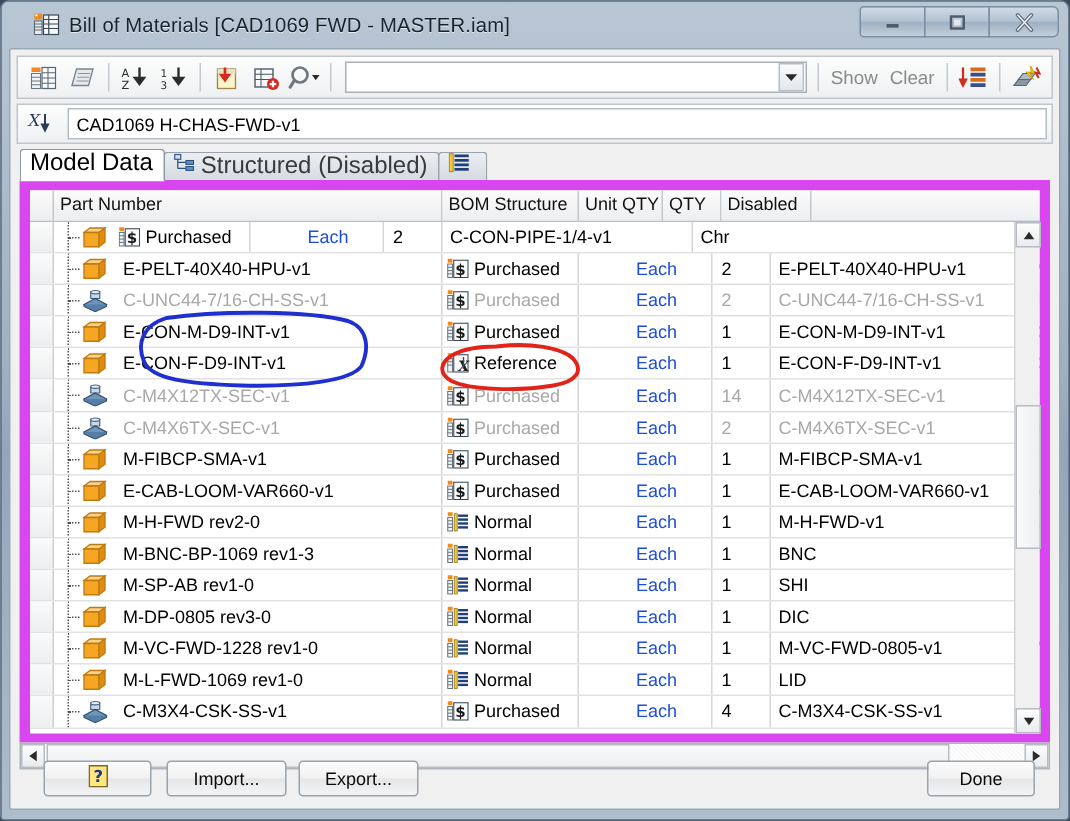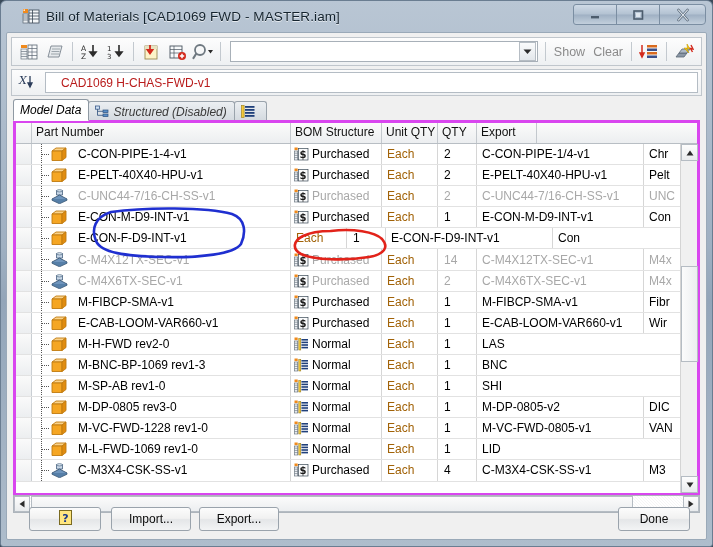--- a/index.html
+++ b/index.html
@@ -90,51 +90,51 @@
     background: linear-gradient(to bottom, #fdfdfd 0%, #eef0f2 100%);
     border: 1px solid #c0c6cc;
     display: flex; align-items: center; padding: 0 3px;
   }
   #path-icon-btn {
     width: 26px; height: 23px; display: flex; align-items: center; justify-content: center;
   }
   #path-field {
     flex: 1; height: 21px; margin-left: 4px;
     background: #fff; border: 1px solid #b4bcc4;
-    display: flex; align-items: center; padding-left: 15px;
-    font-size: 12px; color: #b91c1c;
+    display: flex; align-items: center; padding-left: 5px;
+    font-size: 12px; color: #000000;
   }
 
   
   #tabs {
     position: absolute; left: 6px; top: 66px; height: 22px;
     display: flex; align-items: flex-end;
   }
   .tab {
-    height: 20px; display: flex; align-items: center;
-    padding: 0 7px 0 6px; font-size: 12px;
+    height: 20px; display: flex; align-items: flex-start;
+    padding: 0 7px 0 6px; font-size: 16px;
     border: 1px solid #9aa3ac; border-bottom: none;
     border-radius: 3px 3px 0 0;
-    margin-right: -1px; position: relative; font-style: italic;
+    margin-right: -1px; position: relative;
   }
   .tab.active {
     background: #ffffff; color: #000; height: 22px; z-index: 5;
     border-color: #8f99a3; border-bottom: 1px solid #fff;
   }
   .tab.inactive {
     background: linear-gradient(to bottom, #eceff2, #d3d9df);
     color: #3b3b3b;
   }
   .tab-ico { width: 14px; height: 13px; margin-right: 4px; flex: none; position: relative; }
 
   
   #gridpanel {
     position: absolute; left: 6px; top: 87px; right: 6px; bottom: 43px;
     background: #fff;
-    border: 3px solid #d946ef;
+    border: 7px solid #d946ef;
   }
 
   #gridhead {
     position: absolute; left: 0; top: 0; right: 0; height: 21px;
     background: linear-gradient(to bottom, #fbfbfb 0%, #eceef0 100%);
     border-bottom: 1px solid #b8bec4;
     display: flex;
   }
   .hcell {
     font-size: 12px; color: #111; padding: 2px 0 0 4px;
@@ -155,21 +155,21 @@
   .row.dim .pn, .row.dim .bs-label, .row.dim .sn, .row.dim .ds, .row.dim .qt { color: #a8a8a8; }
   .cell { height: 100%; display: flex; align-items: center; overflow: hidden; white-space: nowrap; }
   .c-sel { width: 16px; flex: none; background: linear-gradient(to bottom,#fafafa,#eceef0); border-right: 1px solid #c9ced3; }
   .c-tree { width: 40px; flex: none; position: relative; }
   .c-pn { width: 219px; flex: none; border-right: 1px solid #d6d6d6; padding-left: 6px; }
   .c-bs { width: 91px; flex: none; border-right: 1px solid #d6d6d6; padding-left: 3px; }
   .c-uq { width: 56px; flex: none; border-right: 1px solid #d6d6d6; padding-left: 5px; }
   .c-qt { width: 39px; flex: none; border-right: 1px solid #d6d6d6; padding-left: 6px; }
   .c-sn { width: 167px; flex: none; border-right: 1px solid #d6d6d6; padding-left: 5px; }
   .c-ds { width: 60px; flex: none; padding-left: 5px; }
-  .uq { color: #a16207; }
+  .uq { color: #1d4ed8; margin-left: 33px; }
 
   .treeline {
     position: absolute; left: 9px; top: -1px; width: 0;
     height: 22px; border-left: 1px dotted #555;
   }
   .treestub {
     position: absolute; left: 9px; top: 10px; width: 8px; height: 0;
     border-top: 1px dotted #555;
   }
 
@@ -413,36 +413,35 @@
       </div>
     </div>
 
     <div id="gridpanel">
       <div id="gridhead">
         <div class="hcell" style="width:16px;padding-left:0"></div>
         <div class="hcell" style="width:259px">Part Number</div>
         <div class="hcell" style="width:91px">BOM Structure</div>
         <div class="hcell" style="width:56px">Unit QTY</div>
         <div class="hcell" style="width:39px">QTY</div>
-        <div class="hcell" style="width:60px">Export</div>
+        <div class="hcell" style="width:60px">Disabled</div>
       </div>
 
       <div id="gridbody">
           <div class="row">
             <div class="cell c-sel"></div>
             <div class="cell c-tree">
               <span class="treeline"></span>
               <span class="treestub"></span>
               <span class="ico-part"><svg width="16" height="15" viewBox="0 0 16 15">
                   <path d="M1 4 L5 1 L15 1 L11 4 Z" fill="#fbd38a" stroke="#c07a10" stroke-width="0.9"></path>
                   <path d="M1 4 L11 4 L11 13.5 L1 13.5 Z" fill="#f5a623" stroke="#c07a10" stroke-width="0.9"></path>
                   <path d="M11 4 L15 1 L15 10.5 L11 13.5 Z" fill="#e08c10" stroke="#c07a10" stroke-width="0.9"></path>
                 </svg></span>
             </div>
-            <div class="cell c-pn pn">C-CON-PIPE-1-4-v1</div>
             <div class="cell c-bs">
               <span class="bs-ico"><svg width="15" height="14" viewBox="0 0 15 14">
                   <rect x="0.5" y="0.5" width="3.2" height="2.6" fill="#f08a1c"></rect>
                   <rect x="0.5" y="4" width="3.2" height="9" fill="#f0f3f6" stroke="#5a6672" stroke-width="0.6"></rect>
                   <line x1="0.5" y1="6.2" x2="3.7" y2="6.2" stroke="#5a6672" stroke-width="0.6"></line>
                   <line x1="0.5" y1="8.4" x2="3.7" y2="8.4" stroke="#5a6672" stroke-width="0.6"></line>
                   <line x1="0.5" y1="10.6" x2="3.7" y2="10.6" stroke="#5a6672" stroke-width="0.6"></line>
                   <rect x="4.5" y="1.5" width="9.5" height="11.5" fill="#fafbfc" stroke="#3a4855" stroke-width="0.7"></rect>
                   <text x="9" y="11" font-size="10" font-weight="bold" text-anchor="middle" font-family="DejaVu Sans, sans-serif" fill="#1a1a1a">$</text>
                 </svg></span>
@@ -546,20 +545,32 @@
             <div class="cell c-tree">
               <span class="treeline"></span>
               <span class="treestub"></span>
               <span class="ico-part"><svg width="16" height="15" viewBox="0 0 16 15">
                   <path d="M1 4 L5 1 L15 1 L11 4 Z" fill="#fbd38a" stroke="#c07a10" stroke-width="0.9"></path>
                   <path d="M1 4 L11 4 L11 13.5 L1 13.5 Z" fill="#f5a623" stroke="#c07a10" stroke-width="0.9"></path>
                   <path d="M11 4 L15 1 L15 10.5 L11 13.5 Z" fill="#e08c10" stroke="#c07a10" stroke-width="0.9"></path>
                 </svg></span>
             </div>
             <div class="cell c-pn pn">E-CON-F-D9-INT-v1</div>
+            <div class="cell c-bs">
+              <span class="bs-ico"><svg width="15" height="14" viewBox="0 0 15 14">
+                  <rect x="0.5" y="0.5" width="3.2" height="2.6" fill="#f08a1c"></rect>
+                  <rect x="0.5" y="4" width="3.2" height="9" fill="#f0f3f6" stroke="#5a6672" stroke-width="0.6"></rect>
+                  <line x1="0.5" y1="6.2" x2="3.7" y2="6.2" stroke="#5a6672" stroke-width="0.6"></line>
+                  <line x1="0.5" y1="8.4" x2="3.7" y2="8.4" stroke="#5a6672" stroke-width="0.6"></line>
+                  <rect x="4.5" y="1.5" width="9.5" height="11.5" fill="#fafbfc" stroke="#3a4855" stroke-width="0.7"></rect>
+                  <text x="7.5" y="12" font-size="9.5" font-weight="bold" font-style="italic" font-family="DejaVu Serif, serif" fill="#1a1a1a">X</text>
+                  <line x1="11" y1="3" x2="11" y2="11" stroke="#3a4855" stroke-width="0.9"></line>
+                </svg></span>
+              <span class="bs-label">Reference</span>
+            </div>
             <div class="cell c-uq uq">Each</div>
             <div class="cell c-qt qt">1</div>
             <div class="cell c-sn sn">E-CON-F-D9-INT-v1</div>
             <div class="cell c-ds ds">Con</div>
           </div>
           <div class="row dim">
             <div class="cell c-sel"></div>
             <div class="cell c-tree">
               <span class="treeline"></span>
               <span class="treestub"></span>
@@ -698,20 +709,21 @@
                   <rect x="4.8" y="1.5" width="2" height="11.5" fill="#f2c83c" stroke="#8a7010" stroke-width="0.5"></rect>
                   <rect x="7.4" y="2" width="6.6" height="1.6" fill="#1f3f7a"></rect>
                   <rect x="7.4" y="4.6" width="6.6" height="1.6" fill="#1f3f7a"></rect>
                   <rect x="7.4" y="7.2" width="6.6" height="1.6" fill="#1f3f7a"></rect>
                   <rect x="7.4" y="9.8" width="6.6" height="1.6" fill="#1f3f7a"></rect>
                 </svg></span>
               <span class="bs-label">Normal</span>
             </div>
             <div class="cell c-uq uq">Each</div>
             <div class="cell c-qt qt">1</div>
+            <div class="cell c-sn sn">M-H-FWD-v1</div>
             <div class="cell c-ds ds">LAS</div>
           </div>
           <div class="row">
             <div class="cell c-sel"></div>
             <div class="cell c-tree">
               <span class="treeline"></span>
               <span class="treestub"></span>
               <span class="ico-part"><svg width="16" height="15" viewBox="0 0 16 15">
                   <path d="M1 4 L5 1 L15 1 L11 4 Z" fill="#fbd38a" stroke="#c07a10" stroke-width="0.9"></path>
                   <path d="M1 4 L11 4 L11 13.5 L1 13.5 Z" fill="#f5a623" stroke="#c07a10" stroke-width="0.9"></path>
@@ -791,21 +803,20 @@
                   <rect x="4.8" y="1.5" width="2" height="11.5" fill="#f2c83c" stroke="#8a7010" stroke-width="0.5"></rect>
                   <rect x="7.4" y="2" width="6.6" height="1.6" fill="#1f3f7a"></rect>
                   <rect x="7.4" y="4.6" width="6.6" height="1.6" fill="#1f3f7a"></rect>
                   <rect x="7.4" y="7.2" width="6.6" height="1.6" fill="#1f3f7a"></rect>
                   <rect x="7.4" y="9.8" width="6.6" height="1.6" fill="#1f3f7a"></rect>
                 </svg></span>
               <span class="bs-label">Normal</span>
             </div>
             <div class="cell c-uq uq">Each</div>
             <div class="cell c-qt qt">1</div>
-            <div class="cell c-sn sn">M-DP-0805-v2</div>
             <div class="cell c-ds ds">DIC</div>
           </div>
           <div class="row">
             <div class="cell c-sel"></div>
             <div class="cell c-tree">
               <span class="treeline"></span>
               <span class="treestub"></span>
               <span class="ico-part"><svg width="16" height="15" viewBox="0 0 16 15">
                   <path d="M1 4 L5 1 L15 1 L11 4 Z" fill="#fbd38a" stroke="#c07a10" stroke-width="0.9"></path>
                   <path d="M1 4 L11 4 L11 13.5 L1 13.5 Z" fill="#f5a623" stroke="#c07a10" stroke-width="0.9"></path>

